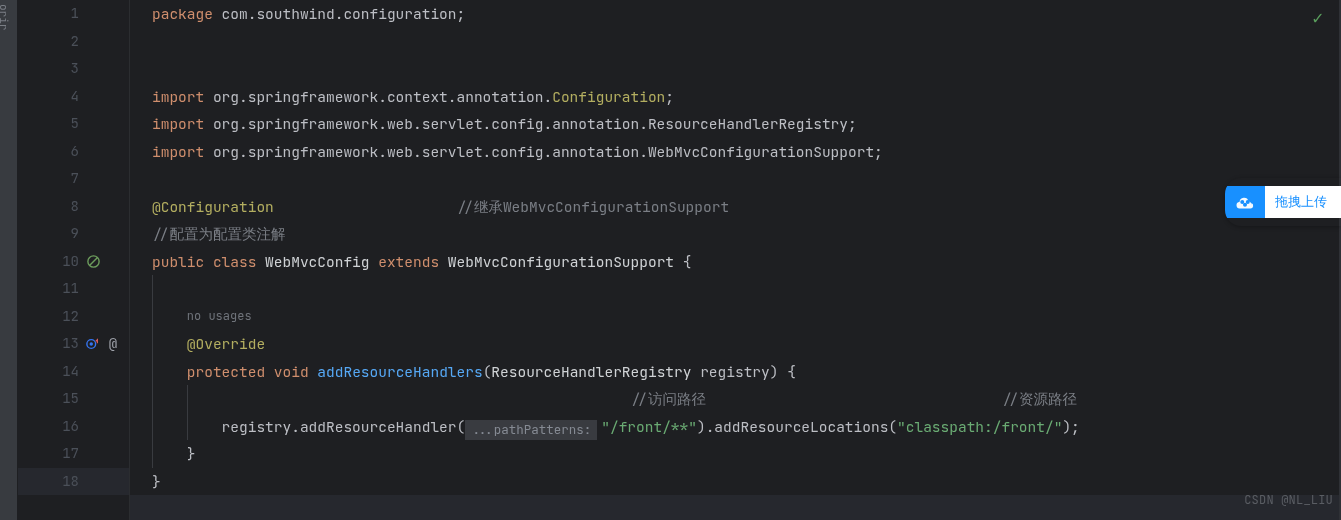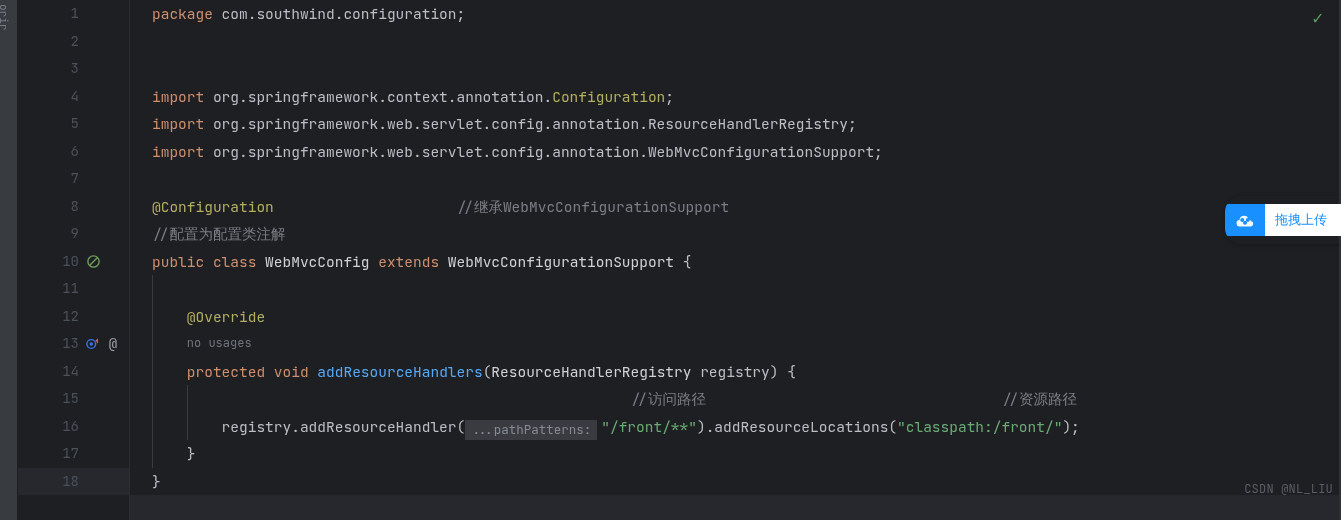--- a/index.html
+++ b/index.html
@@ -103,29 +103,29 @@
     top: 4px; right: 18px;
     color: #5a9e5d;
     font-size: 18px;
   }
   .caret-line {
     background: #26282e;
   }
   .watermark {
     position: absolute;
     right: 8px;
-    bottom: 17px;
+    bottom: 6px;
     color: #5a5d63;
     font-size: 12px;
     letter-spacing: 0.2px;
   }
   .upload-widget {
     position: absolute;
     right: 0;
-    top: 196px;
+    top: 178px;
     display: flex;
     align-items: center;
     height: 48px;
     border-radius: 16px 0 0 16px;
     overflow: hidden;
     box-shadow: 0 1px 4px rgba(0,0,0,0.3);
     cursor: pointer;
   }
   .upload-icon {
     background: #1890ff;
@@ -254,22 +254,22 @@
     <div class="cline"></div>
     <div class="cline"></div>
     <div class="cline"><span class="kw">import</span><span> </span><span class="pkg">org.springframework.context.annotation.</span><span class="ann">Configuration</span><span>;</span></div>
     <div class="cline"><span class="kw">import</span><span> </span><span class="pkg">org.springframework.web.servlet.config.annotation.ResourceHandlerRegistry</span><span>;</span></div>
     <div class="cline"><span class="kw">import</span><span> </span><span class="pkg">org.springframework.web.servlet.config.annotation.WebMvcConfigurationSupport</span><span>;</span></div>
     <div class="cline"></div>
     <div class="cline"><span class="ann">@Configuration</span><span>                     </span><span class="cmt">//继承WebMvcConfigurationSupport</span></div>
     <div class="cline"><span class="cmt">//配置为配置类注解</span></div>
     <div class="cline"><span class="kw">public</span><span> </span><span class="kw">class</span><span> </span><span class="cname">WebMvcConfig</span><span> </span><span class="kw">extends</span><span> </span><span class="cname">WebMvcConfigurationSupport</span><span> </span><span>{</span></div>
     <div class="cline"><span class="vline a"></span></div>
+    <div class="cline"><span class="vline a"></span><span>    </span><span class="hint">no usages</span></div>
     <div class="cline"><span class="vline a"></span><span>    </span><span class="ann">@Override</span></div>
-    <div class="cline"><span class="vline a"></span><span>    </span><span class="hint">no usages</span></div>
     <div class="cline"><span class="vline a"></span><span>    </span><span class="kw">protected</span><span> </span><span class="kw">void</span><span> </span><span class="method">addResourceHandlers</span><span>(</span><span class="cname">ResourceHandlerRegistry</span><span> </span><span>registry</span><span>)</span><span> </span><span>{</span></div>
     <div class="cline"><span class="vline a"></span><span class="vline b"></span><span>                                                       </span><span class="cmt">//访问路径</span><span>                                  </span><span class="cmt">//资源路径</span></div>
     <div class="cline"><span class="vline a"></span><span class="vline b"></span><span>        </span><span>registry</span><span>.</span><span>addResourceHandler</span><span>(</span><span class="hintbox">...pathPatterns:</span><span class="str">"/front/**"</span><span>)</span><span>.</span><span>addResourceLocations</span><span>(</span><span class="str">"classpath:/front/"</span><span>)</span><span>;</span></div>
     <div class="cline"><span class="vline a"></span><span>    </span><span>}</span></div>
     <div class="cline"><span>}</span></div>
     <div class="cline caret-line"></div>
 
     <div class="check">✓</div>
   </div>
   <div class="right-edge"></div>

